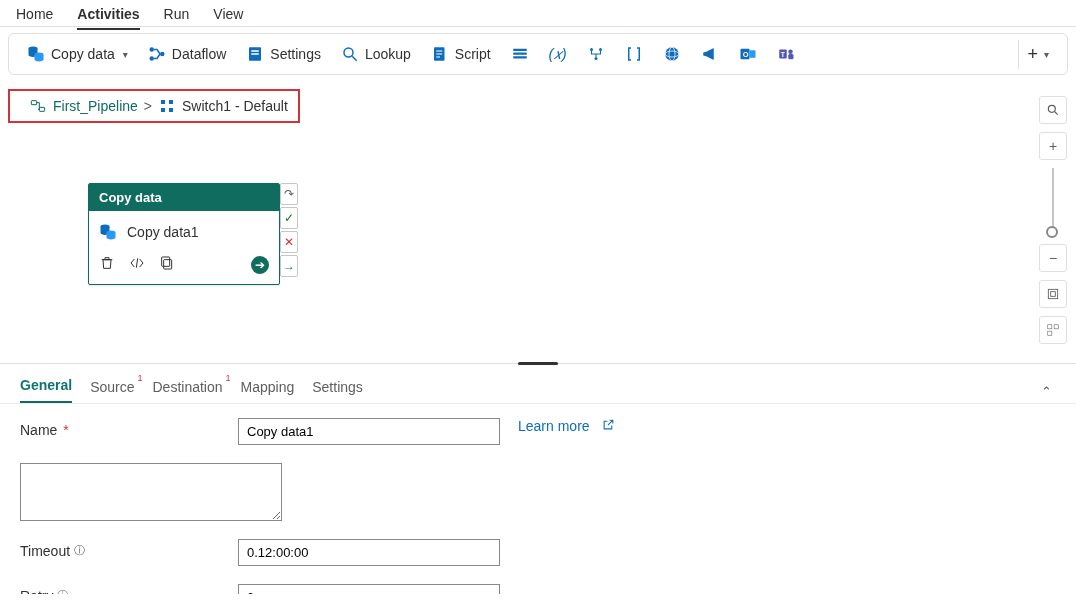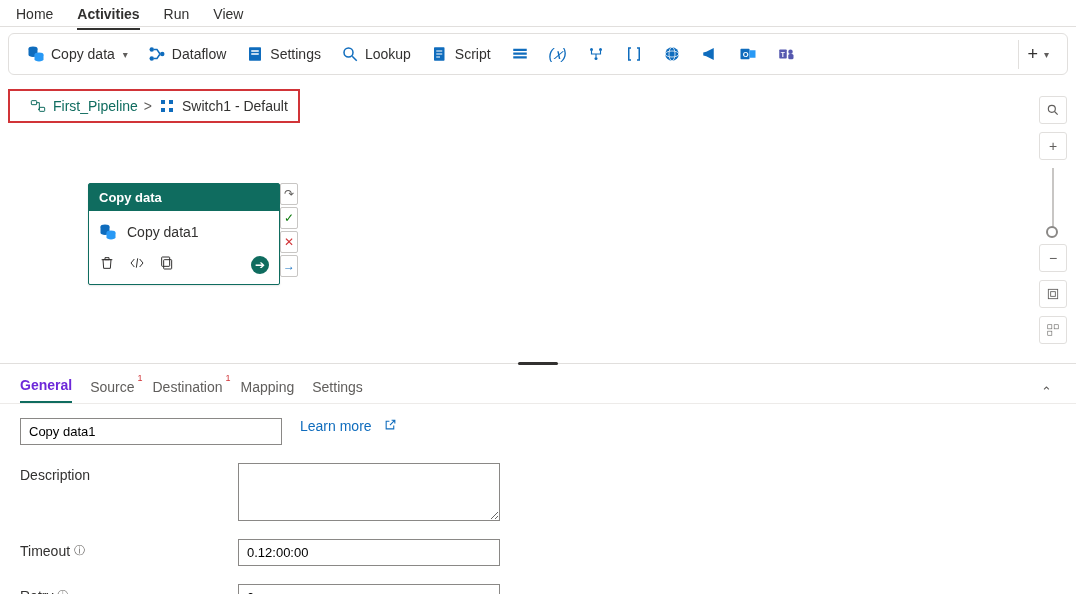--- a/index.html
+++ b/index.html
@@ -199,21 +199,21 @@
     align-items: flex-end;
   }
   .btab {
     font-size: 14px;
     color: #605e5c;
     padding-bottom: 8px;
     cursor: pointer;
     position: relative;
   }
   .btab.active {
-    color: #6d28d9;
+    color: #0f766e;
     border-bottom: 2px solid #0f6c5f;
     font-weight: 600;
   }
   .btab .badge {
     position: absolute;
     top: -6px; right: -8px;
     font-size: 9px;
     color: #d13438;
   }
   .collapse-caret {
@@ -500,32 +500,32 @@
     <div class="btab active">General</div>
     <div class="btab"><span>Source</span><span class="badge">1</span></div>
     <div class="btab"><span>Destination</span><span class="badge">1</span></div>
     <div class="btab">Mapping</div>
     <div class="btab">Settings</div>
     <div class="collapse-caret">⌃</div>
   </div>
 
   <div class="form-area">
     <div class="frow">
+      <div class="flabel"><span>Name</span> <span class="req">*</span></div>
       <input class="finput" type="text" value="Copy data1" style="">
       <a class="learn-more">
         <span>Learn more</span>
         <span>
           <svg viewBox="0 0 24 24" width="13" height="13">
               <path d="M14 4h6v6M20 4l-9 9M18 14v6H4V6h6" stroke="#0f6cbd" stroke-width="2" fill="none"></path>
             </svg>
         </span>
       </a>
     </div>
     <div class="frow">
-      <div class="flabel">Description</div>
       <textarea class="finput" style=""></textarea>
     </div>
     <div class="frow">
       <div class="flabel"><span>Timeout</span> <span class="info">ⓘ</span></div>
       <input class="finput" type="text" value="0.12:00:00" style="">
     </div>
     <div class="frow">
       <div class="flabel"><span>Retry</span> <span class="info">ⓘ</span></div>
       <input class="finput" type="text" value="0" style="">
     </div>

